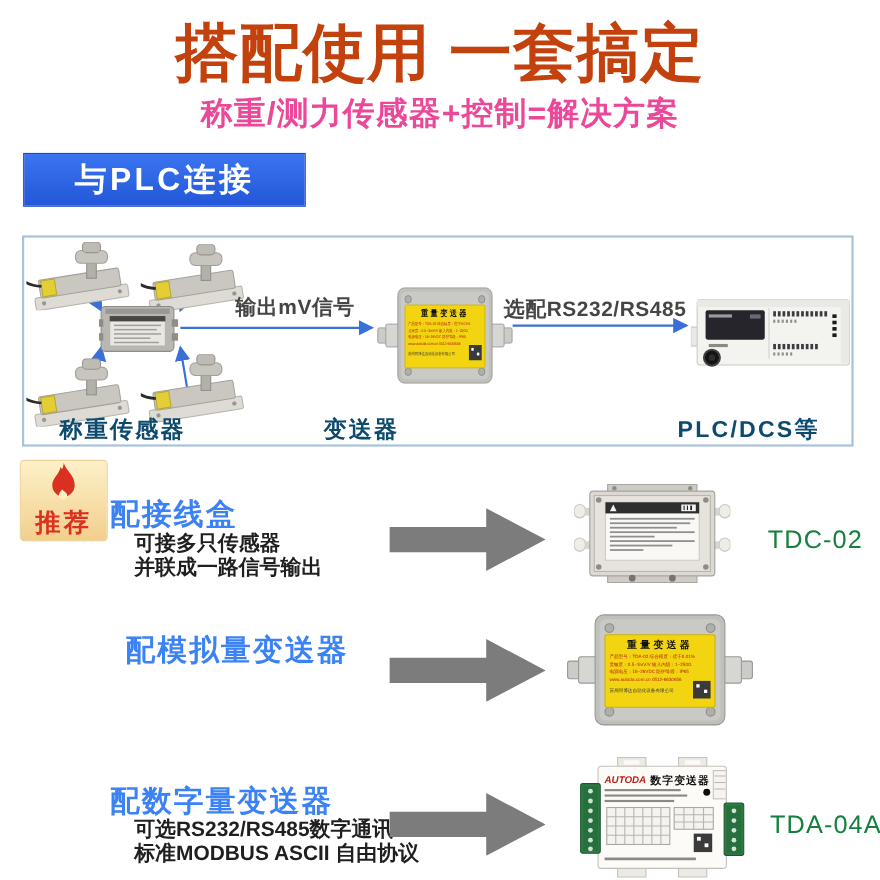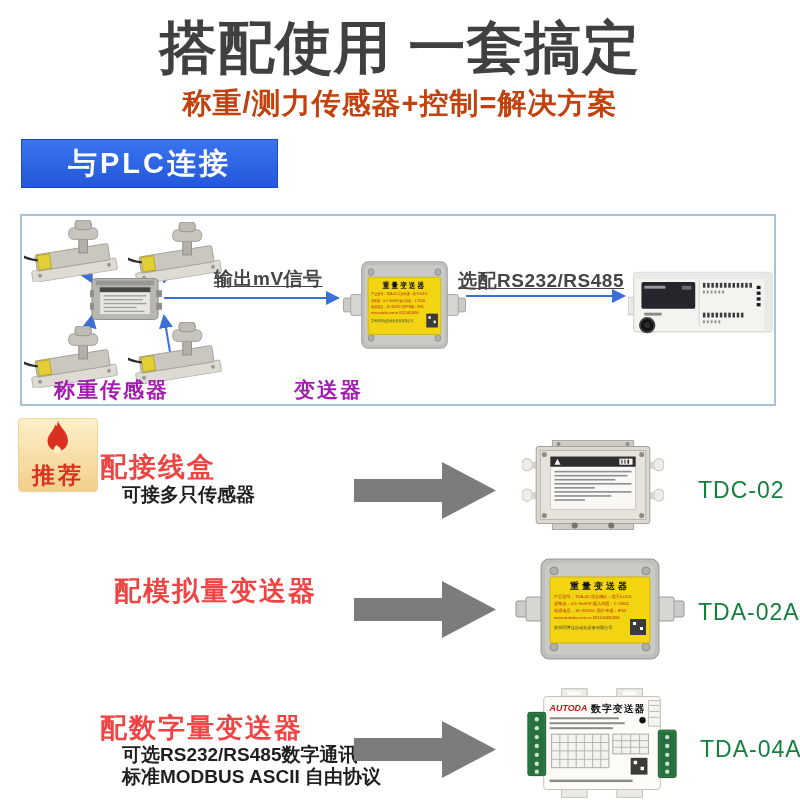--- a/index.html
+++ b/index.html
@@ -1,43 +1,43 @@
 <!DOCTYPE html>
 <html><head>
 <meta charset="utf-8">
 <style>
   html,body { margin:0; padding:0; background:#ffffff; }
   #app { position:relative; width:800px; height:800px; background:#ffffff;
          font-family:"Liberation Sans", sans-serif; overflow:hidden; }
   .abs { position:absolute; }
 
   .page-title { left:0; right:0; top:10px; text-align:center;
-    font-size:57px; font-weight:900; color:#404040; letter-spacing:1px; }
+    font-size:57px; font-weight:900; color:#c2410c; letter-spacing:1px; }
   .page-subtitle { left:0; right:0; top:84px; text-align:center;
-    font-size:29px; font-weight:700; color:#c2410c; letter-spacing:1px; }
+    font-size:29px; font-weight:700; color:#ec4899; letter-spacing:1px; }
 
   .plc-banner { left:21px; top:139px; width:257px; height:49px;
     background:linear-gradient(180deg,#3a74ef 0%,#2257d9 100%);
     border:1px solid #1c49c6; box-sizing:border-box;
     display:flex; align-items:center; justify-content:center;
     color:#ffffff; font-size:29px; font-weight:700; letter-spacing:3px; }
 
   .diagram { left:20px; top:214px; width:756px; height:192px;
     border:2px solid #a9c2da; background:#ffffff; box-sizing:border-box; }
 
-  .flow-label { font-size:19px; color:#454545; font-weight:600; letter-spacing:0.5px; white-space:nowrap;text-decoration:underline; }
-  .node-label { font-size:21px; font-weight:800; color:#a21caf; letter-spacing:2px; white-space:nowrap; }
+  .flow-label { font-size:19px; color:#454545; font-weight:600; letter-spacing:0.5px; white-space:nowrap; }
+  .node-label { font-size:21px; font-weight:800; color:#0c4a6e; letter-spacing:2px; white-space:nowrap; }
 
   .badge { left:18px; top:418px; width:80px; height:74px; border-radius:4px;
     background:linear-gradient(180deg,#fdf0c8 0%,#f2cf8d 100%);
     border:1px solid #ecd49a; box-sizing:border-box;
     display:flex; flex-direction:column; align-items:center; justify-content:flex-start; }
   .badge-text { font-size:23px; font-weight:800; color:#d9301f; letter-spacing:3px; margin-top:1px; }
 
-  .p-heading { font-size:27px; font-weight:800; color:#ef4444; letter-spacing:2px; white-space:nowrap; }
+  .p-heading { font-size:27px; font-weight:800; color:#3b82f6; letter-spacing:2px; white-space:nowrap; }
   .p-line { font-size:19px; color:#1f1f1f; font-weight:600; line-height:22px; white-space:nowrap;margin-left:20px; }
   .model-label { font-size:23px; color:#15803d; letter-spacing:1px; white-space:nowrap; }
 </style>
 </head>
 <body>
 
 <div id="app">
 
   <div class="abs page-title">搭配使用 一套搞定</div>
   <div class="abs page-subtitle">称重/测力传感器+控制=解决方案</div>
@@ -212,33 +212,35 @@
       </g>
       <circle cx="20" cy="57" r="7.5" fill="#141414" stroke="#3f3f3f" stroke-width="2"></circle>
       <circle cx="20" cy="57" r="3" fill="#2e2e2e"></circle>
     </svg>
 
     <div class="abs flow-label" style="left:192px;top:50px">输出mV信号</div>
     <div class="abs flow-label" style="left:436px;top:52px">选配RS232/RS485</div>
 
     <div class="abs node-label" style="left:32px;top:160px">称重传感器</div>
     <div class="abs node-label" style="left:272px;top:160px">变送器</div>
+    <div class="abs node-label" style="left:594px;top:160px">PLC/DCS等</div>
   </div>
 
   <div class="abs badge">
     <svg width="34" height="40" viewBox="0 0 24 28">
       <path d="M12 1 C13 6 19 8.5 19 15.5 A7.2 7.2 0 0 1 4.6 15.5 C4.6 10.8 9 8.8 10 3.6 C10.9 6.2 11.5 4.8 12 1 Z" fill="#d9301f"></path>
       <path d="M12 24.6 C10.2 24.6 8.9 23.3 8.9 21.7 C8.9 20.2 10.2 19.4 10.9 18 C11.6 19.3 14.1 19.7 14.1 21.8 C14.1 23.4 13.3 24.6 12 24.6 Z" fill="#fdf0c8"></path>
     </svg>
     <div class="badge-text">推荐</div>
   </div>
 
   <div class="abs p-heading" style="left:100px;top:449px">配接线盒</div>
   <div class="abs" style="left:102px;top:484px">
     <div class="p-line">可接多只传感器</div>
+    <div class="p-line">并联成一路信号输出</div>
   </div>
   <svg class="abs" style="left:354px;top:462px" width="142" height="57" viewBox="0 0 142 57">
     <polygon points="0,17 88,17 88,0 142,28.5 88,57 88,40 0,40" fill="#7c7c7c"></polygon>
   </svg>
   <svg class="abs" style="left:522px;top:440px" width="142" height="90" viewBox="0 0 140 88">
     <rect x="30" y="0" width="80" height="7" fill="#cfccc6" stroke="#a9a6a1"></rect>
     <rect x="30" y="81" width="80" height="7" fill="#cfccc6" stroke="#a9a6a1"></rect>
     <circle cx="36" cy="3.5" r="2" fill="#8f8c87"></circle>
       <circle cx="104" cy="3.5" r="2" fill="#8f8c87"></circle>
     <rect x="0" y="18" width="10" height="12" rx="5" fill="#efede9" stroke="#c8c5c0"></rect>
@@ -298,21 +300,20 @@
     <text x="86" y="32" text-anchor="middle" font-size="9" font-weight="bold" fill="#111111" letter-spacing="3">重量变送器</text>
     <text x="40" y="41" font-size="4.2" fill="#b32415">产品型号：TDA-02  综合精度：优于0.01%</text>
     <text x="40" y="48" font-size="4.2" fill="#b32415">灵敏度：0.5~3mV/V  输入内阻：1~250Ω</text>
     <text x="40" y="55" font-size="4.2" fill="#b32415">电源电压：16~26VDC  防护等级：IP65</text>
     <text x="40" y="62" font-size="4.2" fill="#b32415">www.autoda.com.cn  0512-6630656</text>
     <text x="40" y="72" font-size="4.2" fill="#3a3a3a">苏州阿博达自动化设备有限公司</text>
     <rect x="116" y="62" width="16" height="16" fill="#3a3a3a"></rect>
     <rect x="119" y="65" width="3" height="3" fill="#ffffff"></rect>
     <rect x="126" y="70" width="3" height="3" fill="#ffffff"></rect>
   </svg>
-  <div class="abs model-label" style="left:698px;top:599px">TDA-02A</div>
 
   <div class="abs p-heading" style="left:100px;top:710px">配数字量变送器</div>
   <div class="abs" style="left:102px;top:744px">
     <div class="p-line">可选RS232/RS485数字通讯</div>
     <div class="p-line">标准MODBUS ASCII 自由协议</div>
   </div>
   <svg class="abs" style="left:354px;top:721px" width="142" height="57" viewBox="0 0 142 57">
     <polygon points="0,17 88,17 88,0 142,28.5 88,57 88,40 0,40" fill="#7c7c7c"></polygon>
   </svg>
   <svg class="abs" style="left:518px;top:688px" width="168" height="110" viewBox="0 0 170 110">

